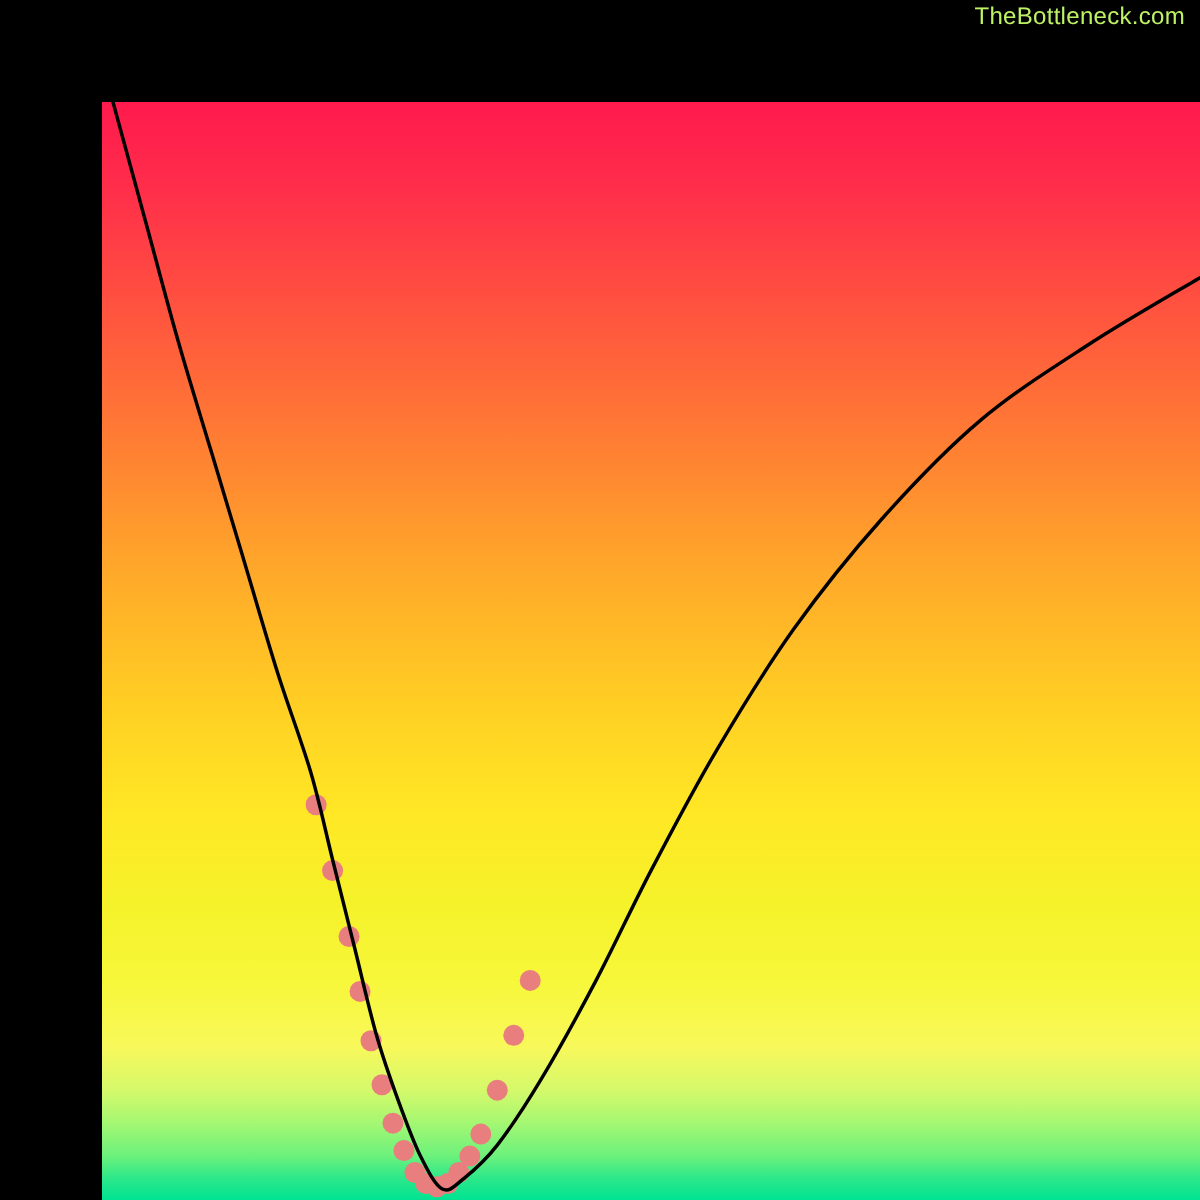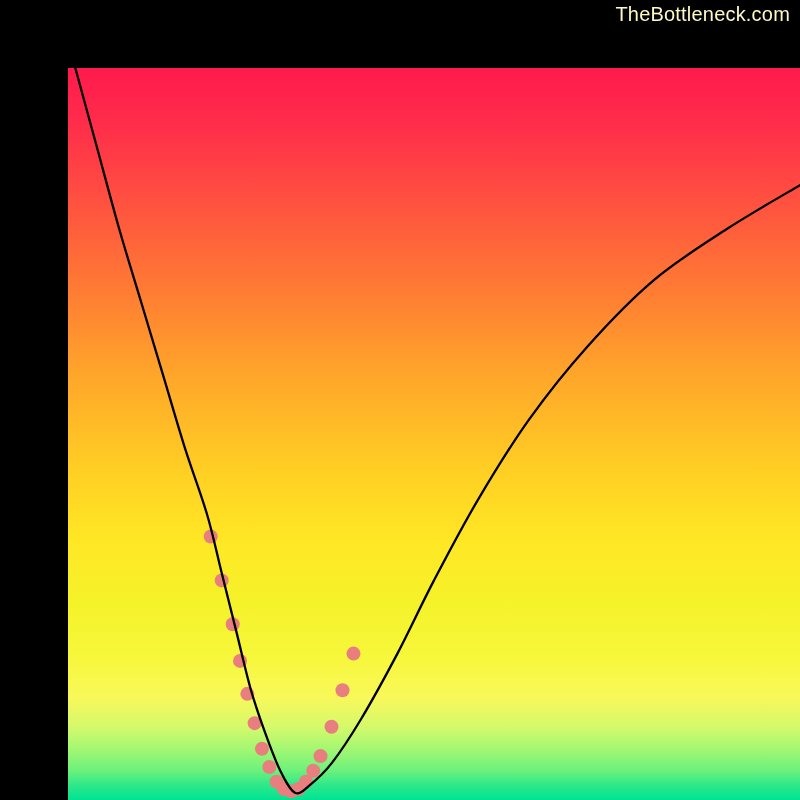--- a/index.html
+++ b/index.html
@@ -42,22 +42,22 @@
       #a4f772 93%,
       #6cf17c 96%,
       #2de88a 98%,
       #00e392 100%
     );
   }
   .watermark {
     position: absolute;
     top: 3px;
     right: 10px;
-    color: #fef9c3;
-    font-size: 20px;
+    color: #bef264;
+    font-size: 16px;
     font-weight: 500;
     letter-spacing: 0.2px;
     user-select: none;
   }
   svg.curve {
     position: absolute;
     top: 0;
     left: 0;
     width: 732px;
     height: 732px;

